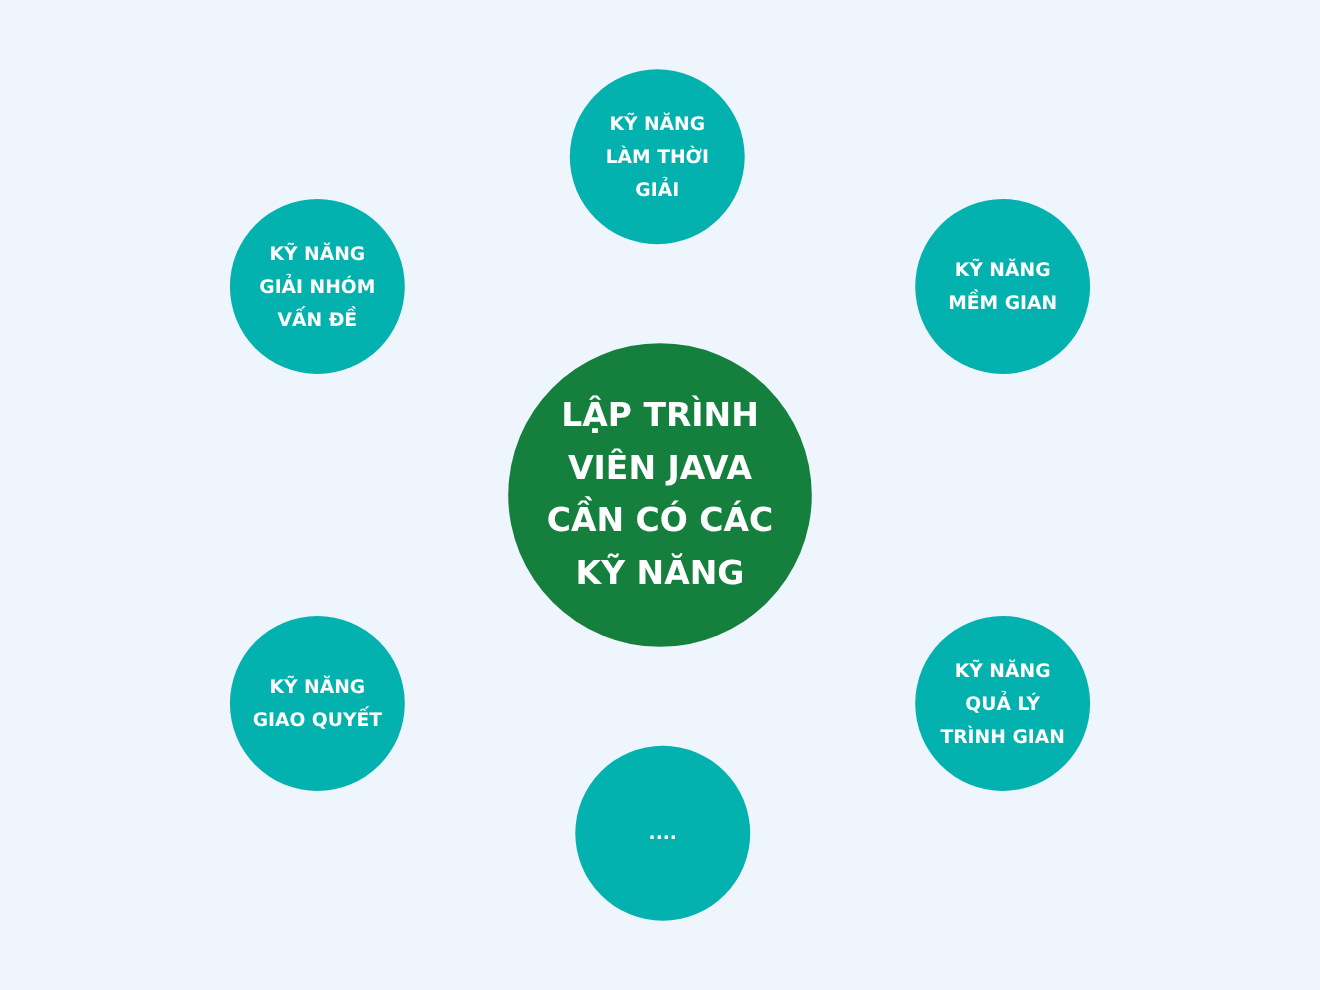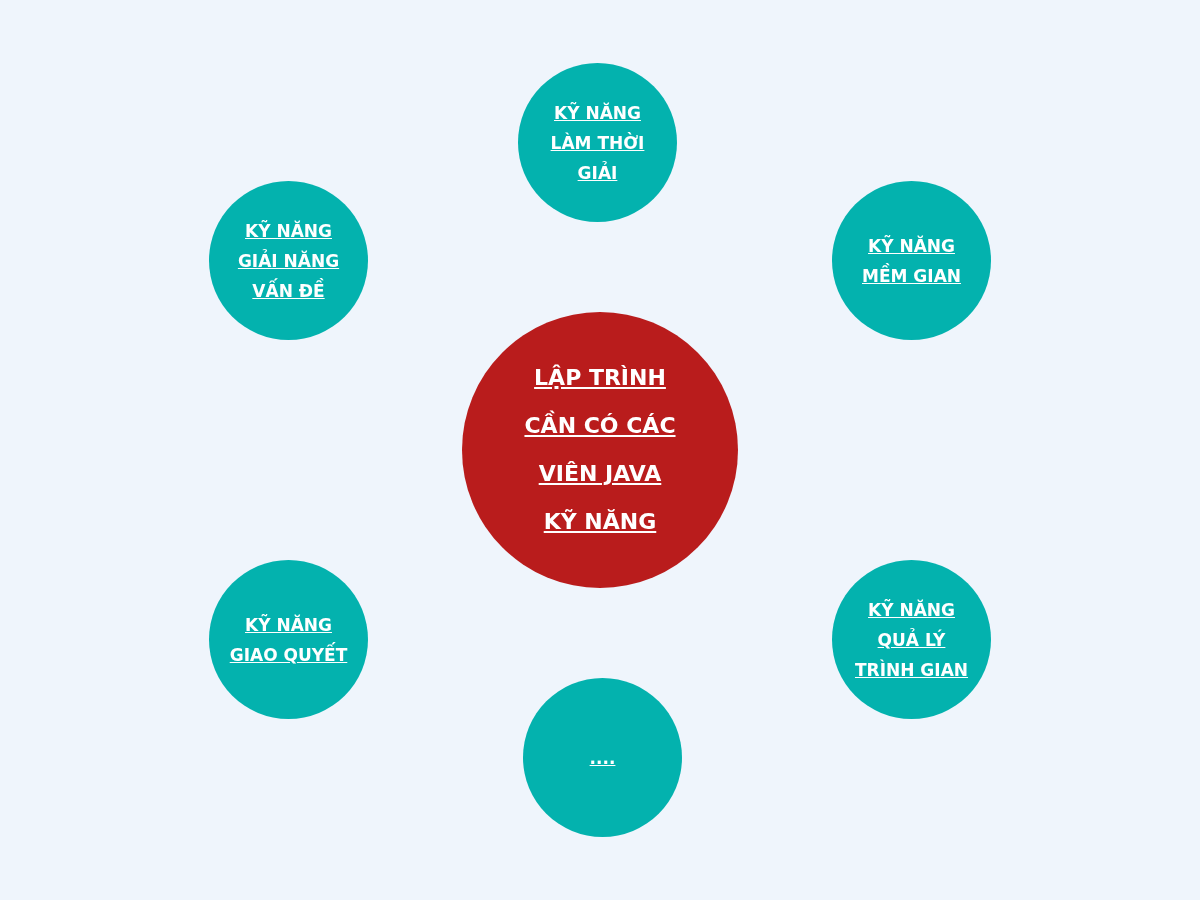--- a/index.html
+++ b/index.html
@@ -22,49 +22,48 @@
       justify-content: center;
       text-align: center;
       color: #ffffff;
       font-weight: bold;
       box-sizing: border-box;
     }
     .node .label {
       display: flex;
       flex-direction: column;
       align-items: center;
-      text-decoration: underline;
     }
     .node .line {
       display: block;
       white-space: nowrap;
     }
     .satellite {
       width: 159px;
       height: 159px;
       background: #03b2ae;
       font-size: 17px;
       line-height: 30px;
     }
     .center-node {
       width: 276px;
       height: 276px;
-      background: #b91c1c;
-      font-size: 22px;
+      background: #15803d;
+      font-size: 30px;
       line-height: 48px;
     }
   </style>
 </head>
 <body>
 
 <div class="node center-node" style="left:462px; top:312px;">
   <div class="label">
     <span class="line">LẬP TRÌNH</span>
+    <span class="line">VIÊN JAVA</span>
     <span class="line">CẦN CÓ CÁC</span>
-    <span class="line">VIÊN JAVA</span>
     <span class="line">KỸ NĂNG</span>
   </div>
 </div>
 
 <div class="node satellite" style="left:518px; top:63px;">
   <div class="label">
     <span class="line">KỸ NĂNG</span>
     <span class="line">LÀM THỜI</span>
     <span class="line">GIẢI</span>
   </div>
@@ -94,16 +93,16 @@
 <div class="node satellite" style="left:209px; top:560px;">
   <div class="label">
     <span class="line">KỸ NĂNG</span>
     <span class="line">GIAO QUYẾT</span>
   </div>
 </div>
 
 <div class="node satellite" style="left:209px; top:181px;">
   <div class="label">
     <span class="line">KỸ NĂNG</span>
-    <span class="line">GIẢI NĂNG</span>
+    <span class="line">GIẢI NHÓM</span>
     <span class="line">VẤN ĐỀ</span>
   </div>
 </div>
 
 </body></html>

